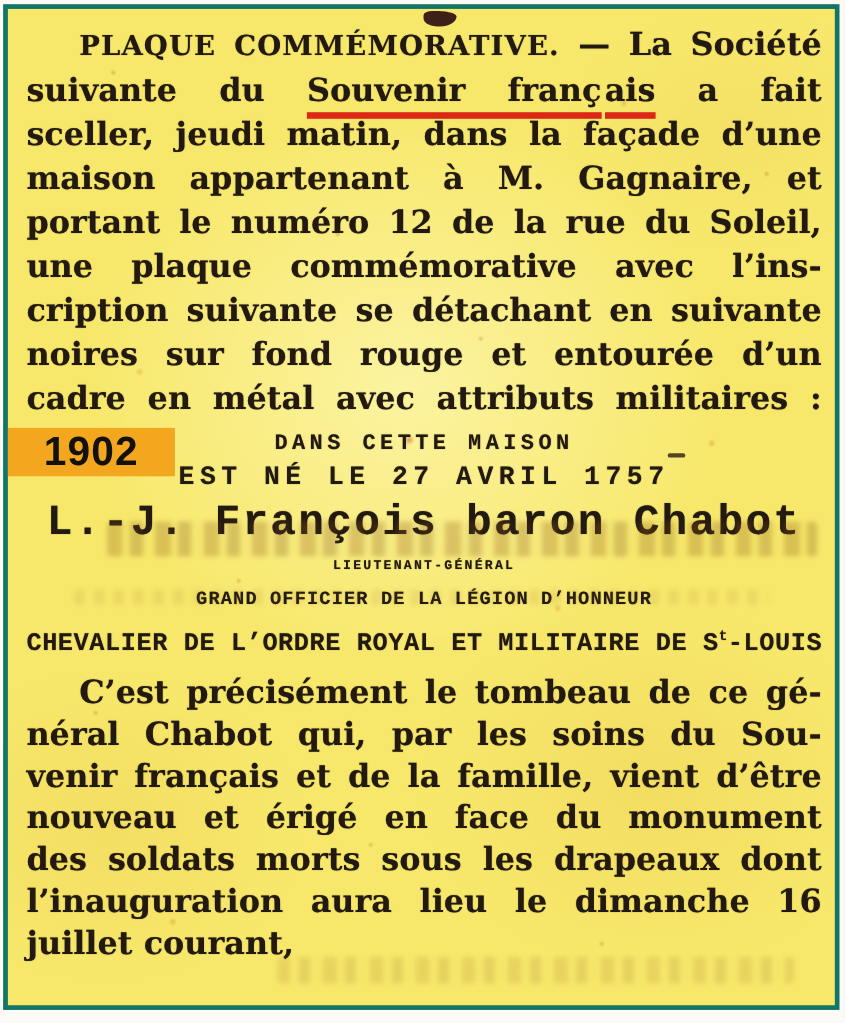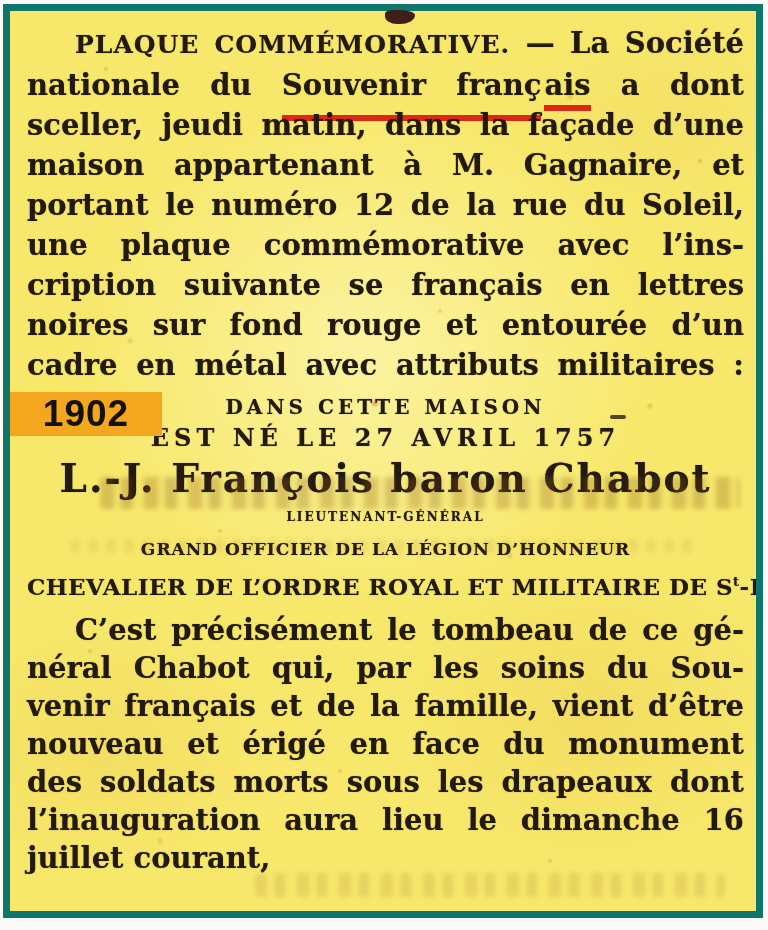--- a/index.html
+++ b/index.html
@@ -3,21 +3,21 @@
 <meta charset="utf-8">
 <style>
   * { margin:0; padding:0; box-sizing:border-box; }
   body { background:#e9e7e2; font-family:"DejaVu Serif", serif; }
   .page {
     position:relative; width:768px; height:930px;
     background:#FBFAF6; overflow:hidden;
   }
   .frame {
     position:absolute; left:3px; top:4px; right:5px; bottom:12px;
-    border:7px solid #0f766e;
+    border:4px solid #0f766e;
     background:#4d7c0f;
     overflow:hidden;
   }
   .paper {
     position:absolute; inset:0;
     background:
       radial-gradient(ellipse 55% 40% at 48% 38%, rgba(255,252,205,0.55), rgba(255,252,205,0) 70%),
       radial-gradient(ellipse 40% 26% at 78% 78%, rgba(233,196,74,0.30), transparent 72%),
       radial-gradient(ellipse 34% 22% at 12% 82%, rgba(233,196,74,0.28), transparent 72%),
       radial-gradient(ellipse 30% 18% at 88% 12%, rgba(236,205,90,0.25), transparent 70%),
@@ -51,24 +51,24 @@
     text-shadow:0 0 1px rgba(34,22,8,.55);
   }
   .pline {
     font-size:29px; line-height:40px;
     text-align:justify; text-align-last:justify;
     white-space:nowrap;
   }
   .indent { text-indent:48px; }
   .lead { font-size:25px; letter-spacing:1px; }
   
-  .rl  { border-bottom:6px solid #DE2817; padding-bottom:13px; }
+  .rl  { border-bottom:6px solid #DE2817; padding-bottom:3px; }
   .rl2 { border-bottom:6px solid #DE2817; padding-bottom:3px; margin-left:3px; }
   
-  .plaque { margin-top:8px; text-align:center; }
+  .plaque { margin-top:8px; text-align:center;font-family:Liberation Mono, monospace; }
   .pl1 { font-size:20px; line-height:28px; letter-spacing:4px; }
   .pl2 { font-size:24px; line-height:34px; letter-spacing:5px; }
   .pl-name { font-size:39px; line-height:47px; letter-spacing:2px; }
   .pl3 { font-size:12px; line-height:30px; letter-spacing:2px; }
   .pl4 { font-size:17px; line-height:34px; letter-spacing:1px; }
   .pl5 { font-size:23px; line-height:31px; letter-spacing:0.5px; white-space:nowrap; }
   .pl5 sup { font-size:13px; vertical-align:super; }
   .p2 { margin-top:9px; }
   .p2 .pline { line-height:38px; }
   .pline.lastline { text-align-last:left; }
@@ -117,27 +117,27 @@
 
 <div class="page">
   <div class="frame">
     <div class="paper"></div>
     <div class="speckles"></div>
 
     <div class="column">
 
       <div class="pline indent"><span class="lead">PLAQUE COMMÉMORATIVE.</span><span> — La Société</span></div>
 
-      <div class="pline"><span>nationale du </span><span class="rl">Souvenir franç</span><span class="rl2">ais</span><span> a dont</span></div>
+      <div class="pline"><span>suivante du </span><span class="rl">Souvenir franç</span><span class="rl2">ais</span><span> a fait</span></div>
 
       <div class="pline">sceller, jeudi matin, dans la façade d’une</div>
       <div class="pline">maison appartenant à M. Gagnaire, et</div>
       <div class="pline">portant le numéro 12 de la rue du Soleil,</div>
       <div class="pline">une plaque commémorative avec l’ins-</div>
-      <div class="pline">cription suivante se français en lettres</div>
+      <div class="pline">cription suivante se détachant en suivante</div>
       <div class="pline">noires sur fond rouge et entourée d’un</div>
       <div class="pline">cadre en métal avec attributs militaires :</div>
 
       <div class="plaque">
         <div class="pl1">DANS CETTE MAISON</div>
         <div class="pl2">EST NÉ LE 27 AVRIL 1757</div>
         <div class="pl-name">L.-J. François baron Chabot</div>
         <div class="pl3">LIEUTENANT-GÉNÉRAL</div>
         <div class="pl4">GRAND OFFICIER DE LA LÉGION D’HONNEUR</div>
         <div class="pl5"><span>CHEVALIER DE L’ORDRE ROYAL ET MILITAIRE DE S</span><sup>t</sup><span>-LOUIS</span></div>

